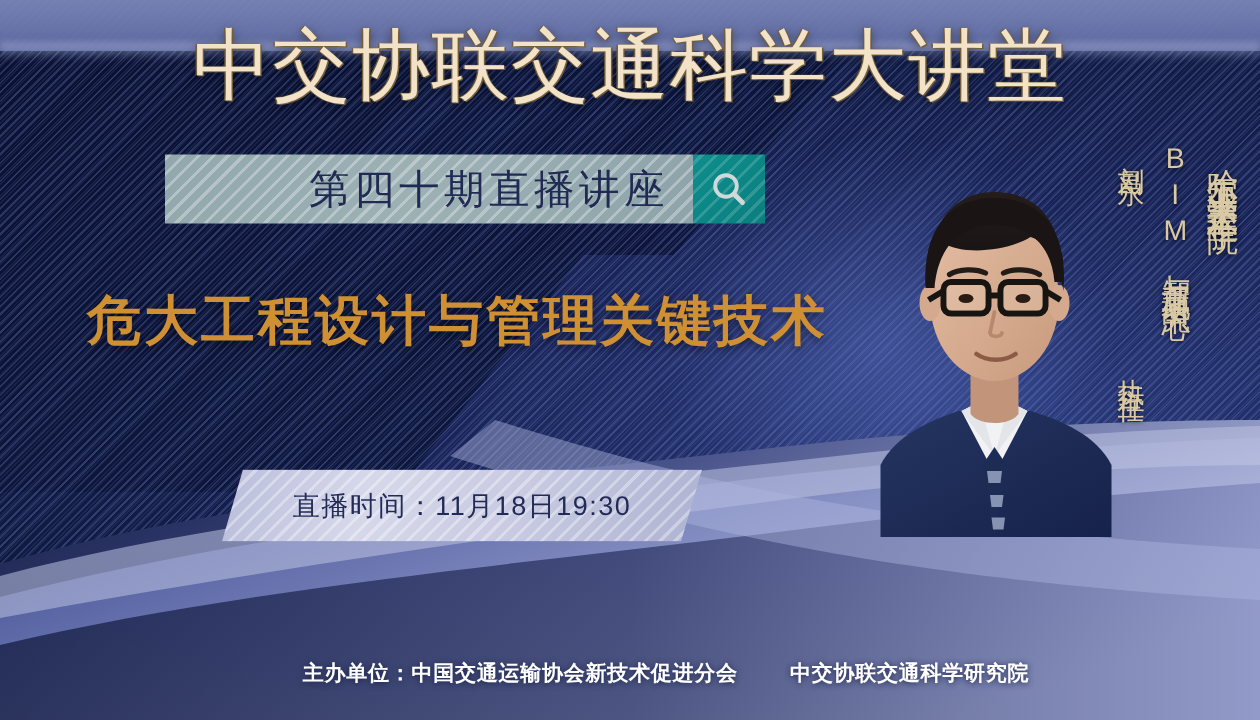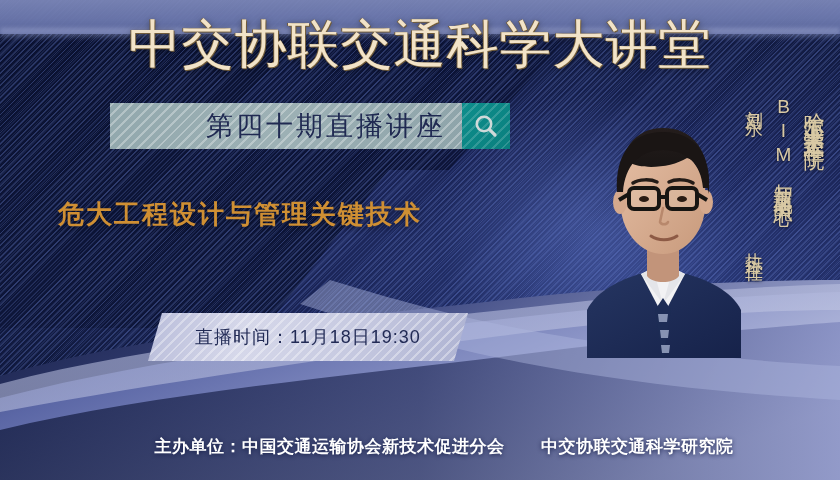--- a/index.html
+++ b/index.html
@@ -123,21 +123,21 @@
   .search-box::before{
     content:"";position:absolute;inset:0;
     background-image:repeating-linear-gradient(
       -45deg,rgba(255,255,255,0) 0 5px,rgba(255,255,255,.16) 5px 7px);
   }
   .search-box svg{position:relative;z-index:2;}
 
   
   .headline{
     position:absolute;left:58px;top:190px;
-    font-size:26px;line-height:48px;font-weight:700;
+    font-size:36px;line-height:48px;font-weight:700;
     letter-spacing:2px;
     color:#cf8f33;
     text-shadow:0 2px 6px rgba(0,0,0,.5);
     white-space:nowrap;
   }
 
   
   .time-banner{
     position:absolute;left:148px;top:313px;
     width:320px;height:48px;
@@ -174,21 +174,21 @@
 
   
   .portrait{
     position:absolute;left:575px;top:88px;width:176px;height:270px;
   }
 
   
   .footer{
     position:absolute;left:0;right:0;bottom:22px;
     text-align:center;
-    font-size:17px;font-weight:700;letter-spacing:.5px;
+    font-size:14px;font-weight:700;letter-spacing:.5px;
     color:#ffffff;
     text-shadow:0 1px 4px rgba(20,28,70,.9);
     white-space:nowrap;
     margin-left:48px;
   }
   .footer .gap{display:inline-block;width:26px;}
 </style>
 </head>
 <body>
 

